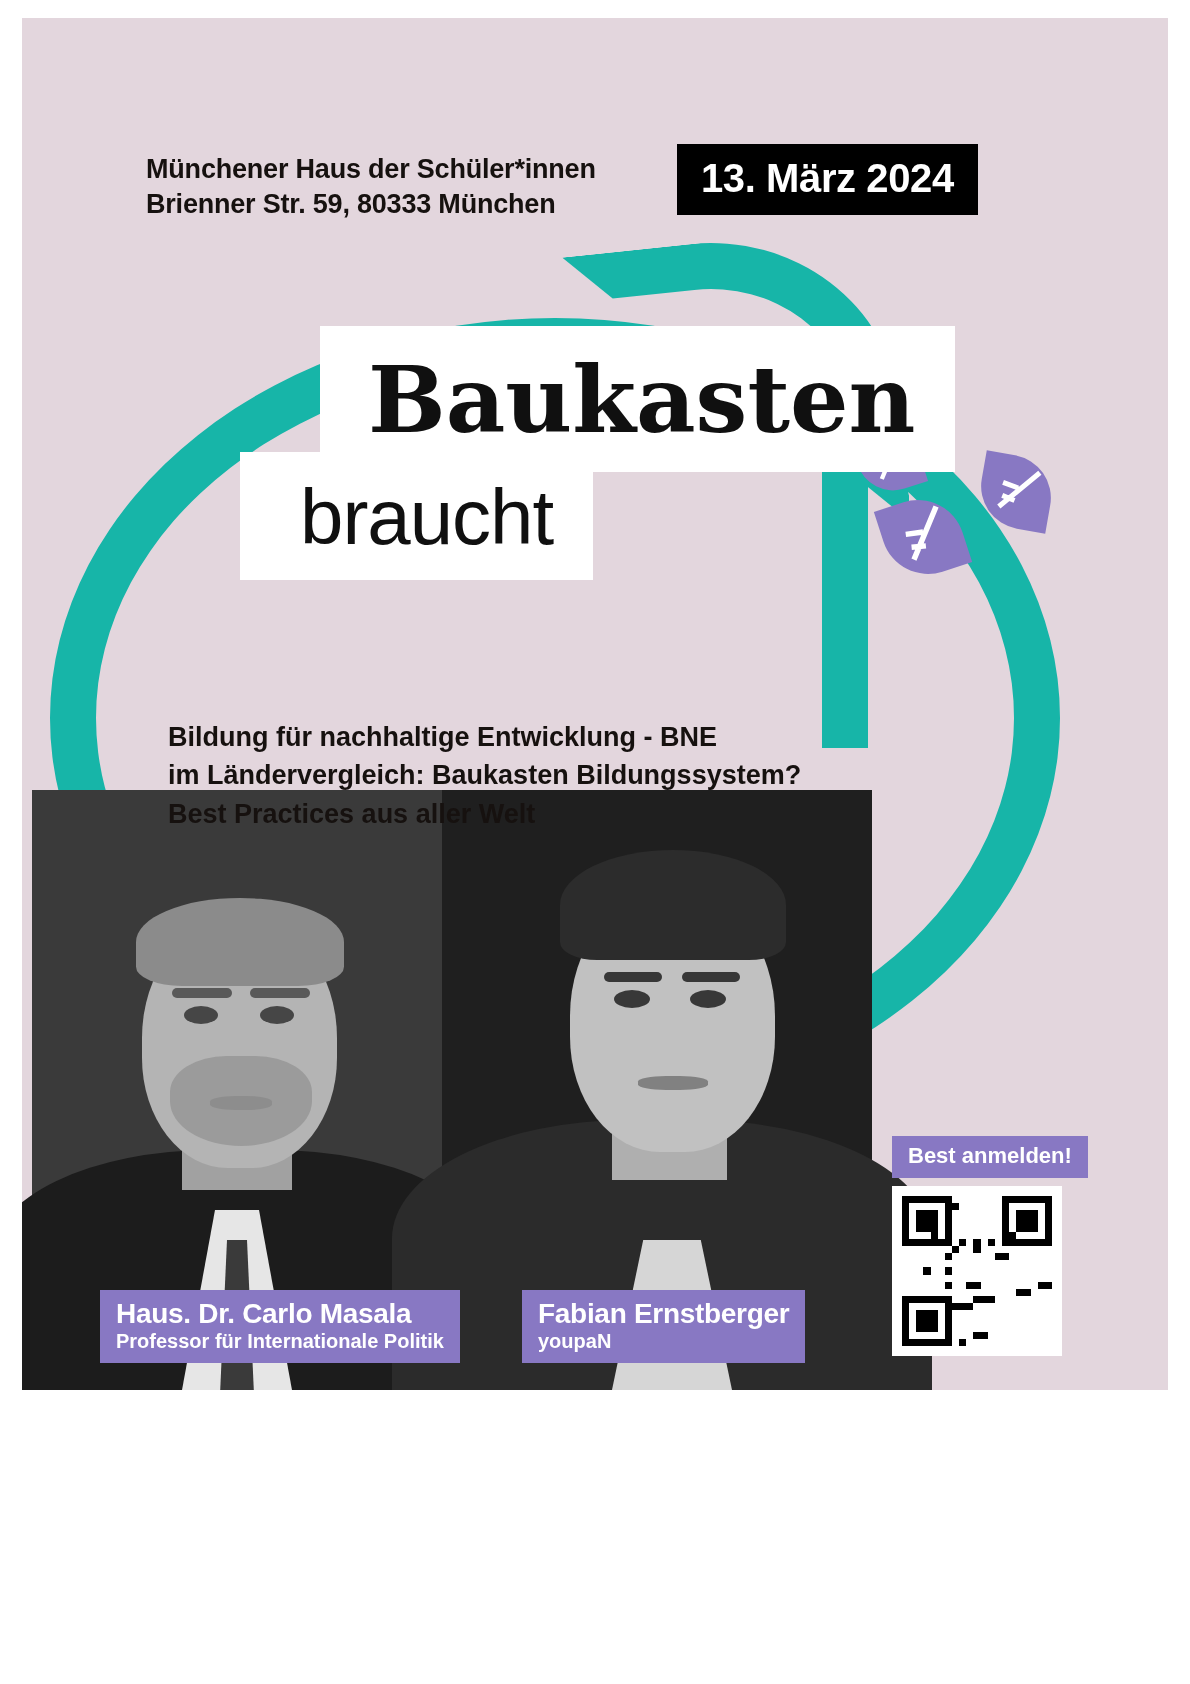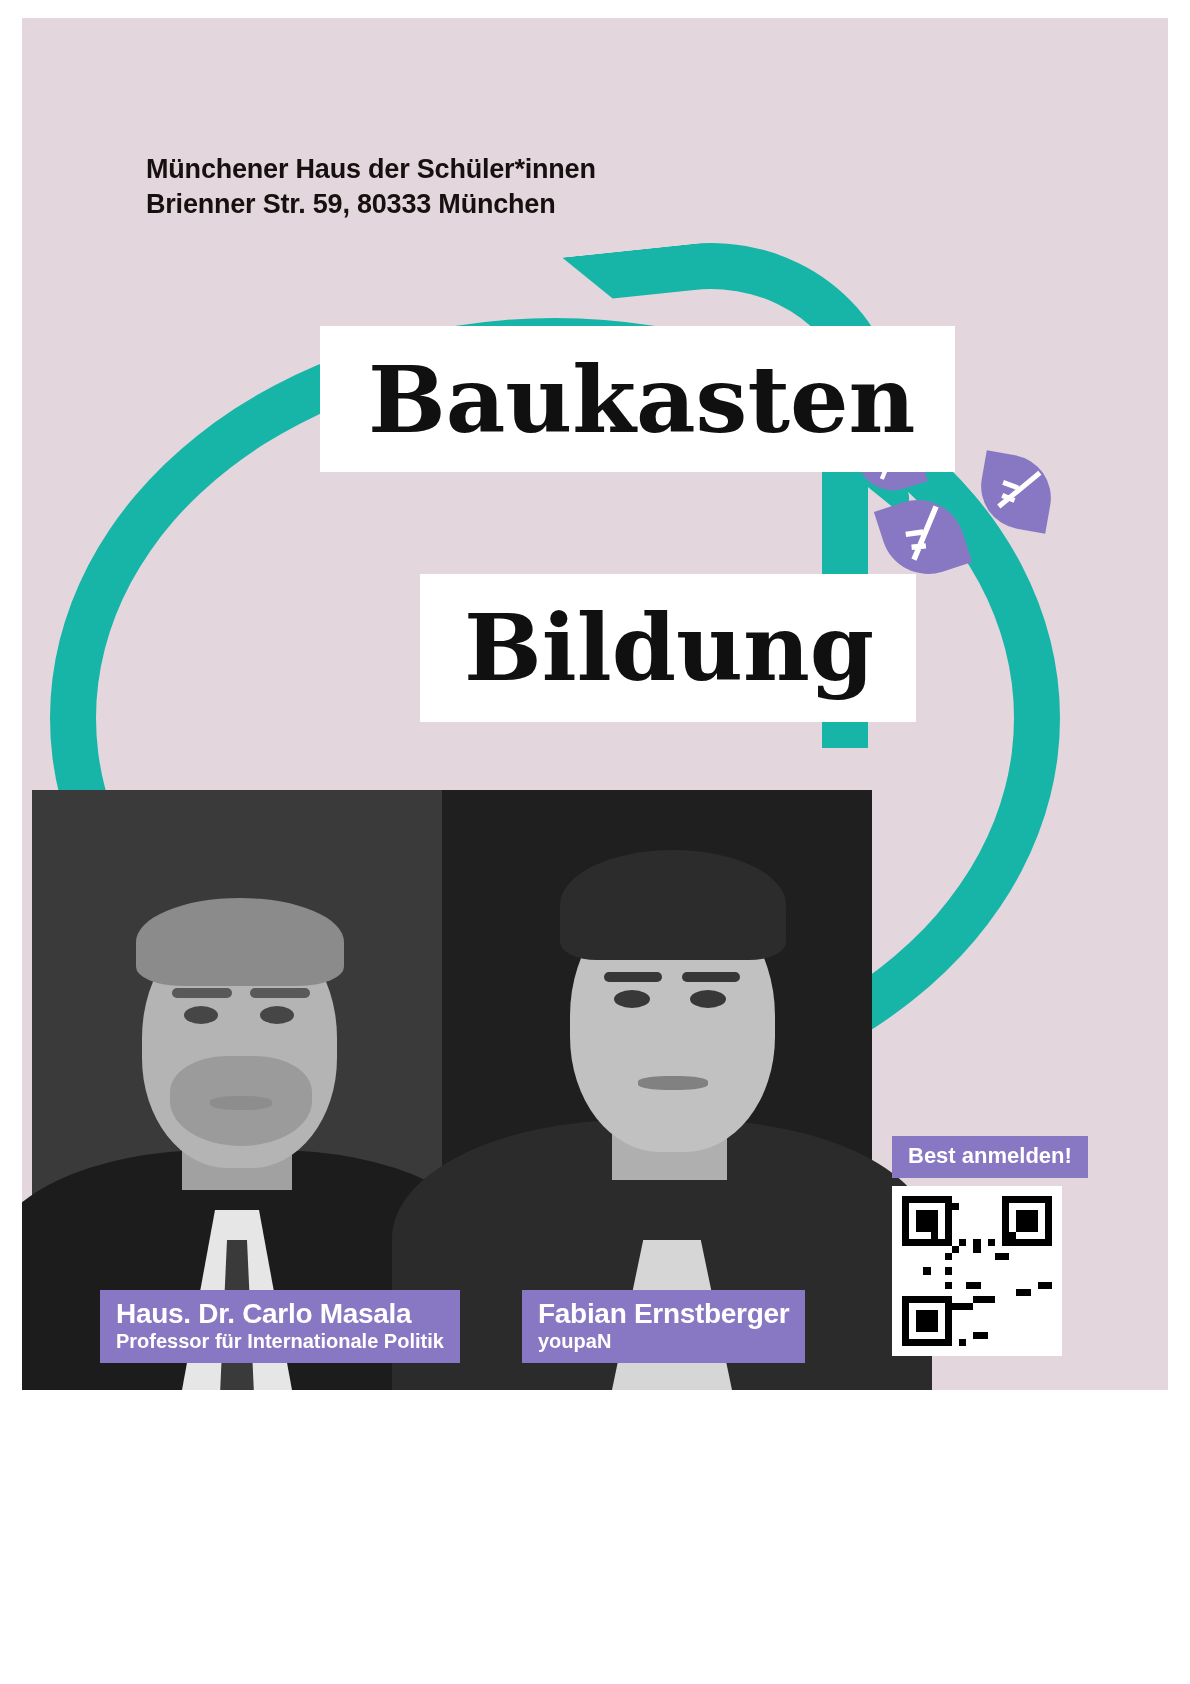--- a/index.html
+++ b/index.html
@@ -241,24 +241,28 @@
         <div class="brow" style="left:240px; bottom:408px; width:58px; height:10px; background:#3a3735;"></div>
         <div class="eye" style="left:172px; bottom:382px; width:36px; height:18px; background:#3b3734;"></div>
         <div class="eye" style="left:248px; bottom:382px; width:36px; height:18px; background:#3b3734;"></div>
         <div class="mouth" style="left:196px; bottom:300px; width:70px; height:14px; background:#8a7f79;"></div>
       </div>
 
     </div>
 
     <div class="address">Münchener Haus der Schüler*innen
 Brienner Str. 59, 80333 München</div>
+    <div class="date-box">13. März 2024</div>
 
     <div class="hl hl1">Baukasten</div>
-    <div class="hl hl3">Bildung</div>
-
+    <div class="hl hl2">braucht</div>
+
+    <div class="subtitle">Bildung für nachhaltige Entwicklung - BNE
+im Ländervergleich: Baukasten Bildungssystem?
+Best Practices aus aller Welt</div>
 
     <div class="nameplate np-left">
       <div class="nm">Haus. Dr. Carlo Masala</div>
       <div class="rl">Professor für Internationale Politik</div>
     </div>
     <div class="nameplate np-right">
       <div class="nm">Fabian Ernstberger</div>
       <div class="rl">youpaN</div>
     </div>
 

